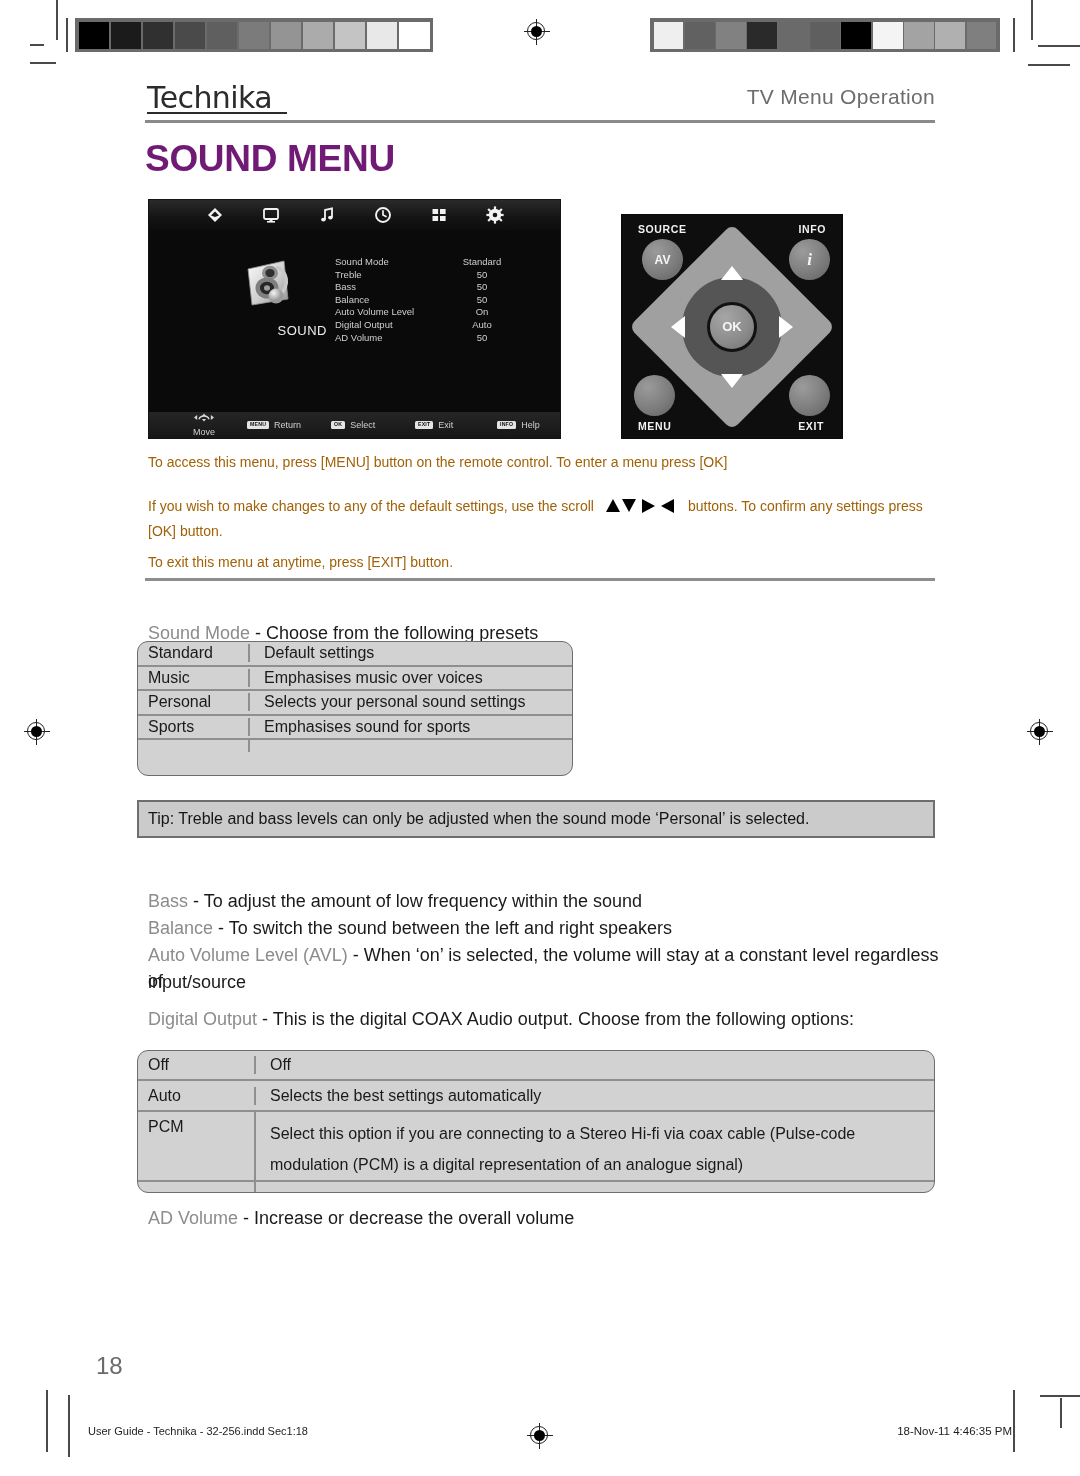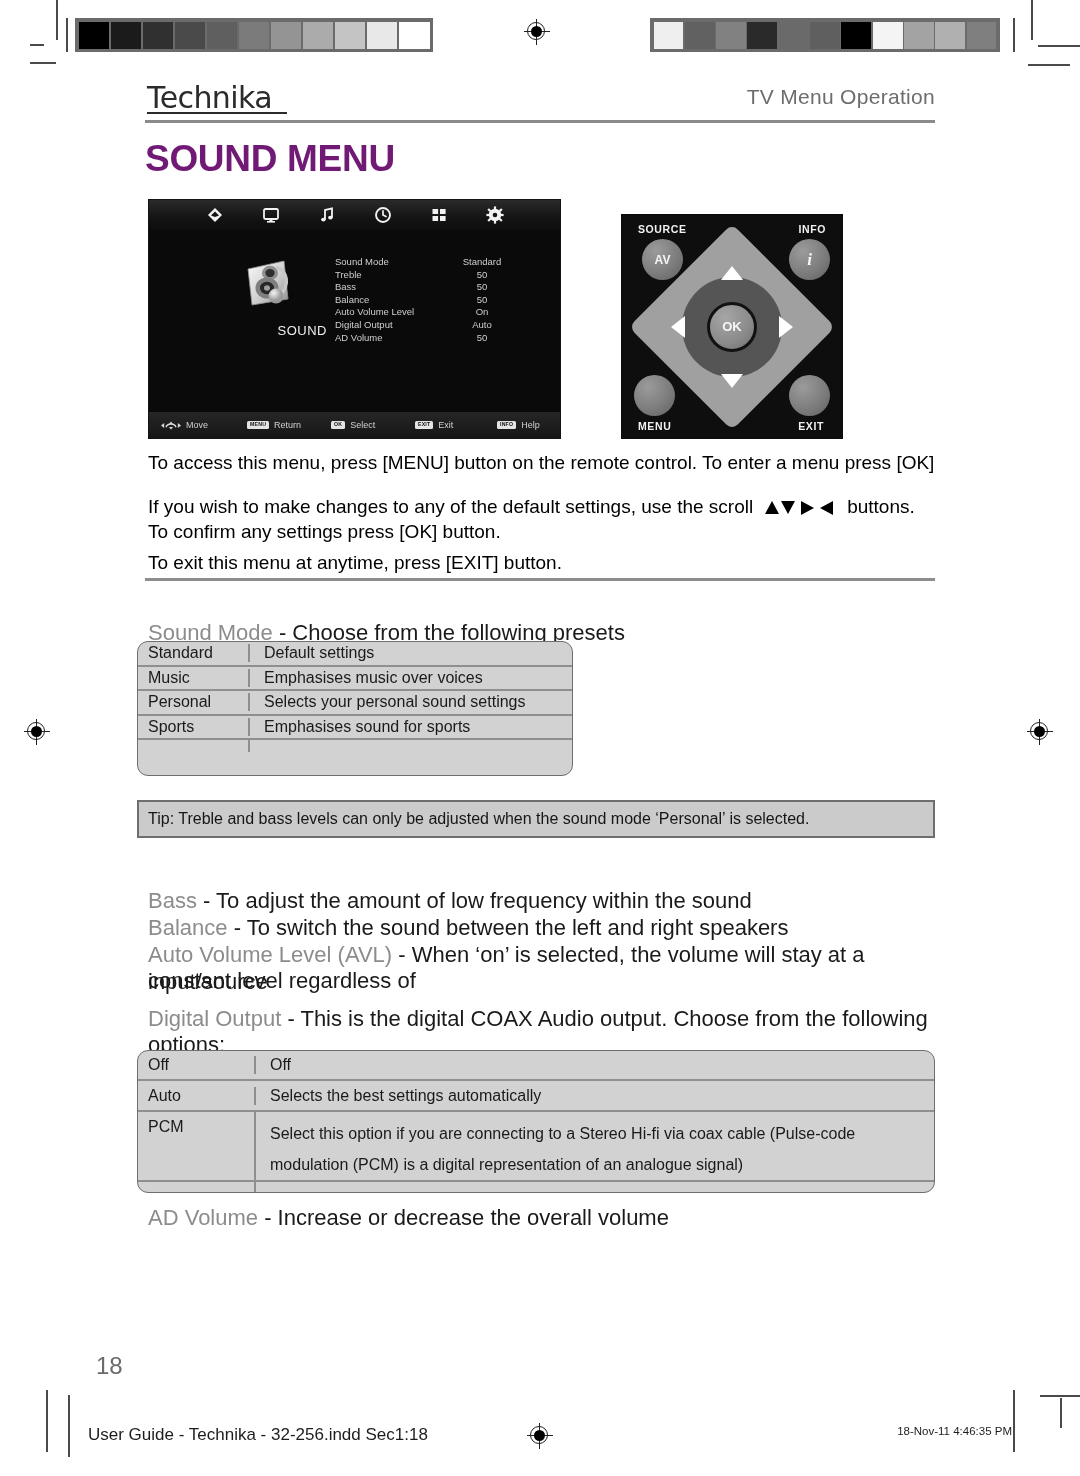--- a/index.html
+++ b/index.html
@@ -157,21 +157,21 @@
     position: absolute;
     left: 0; bottom: 0;
     width: 100%; height: 26px;
     background: linear-gradient(180deg,#262626 0%, #161616 100%);
     display: flex;
     align-items: center;
     font-size: 9px;
     color: #d0d0d0;
   }
   .osd-hint { display: flex; align-items: center; gap: 5px; }
-  .osd-hint:nth-child(1){ margin-left: 12px; width: 86px; }
+  .osd-hint:nth-child(1){ margin-left: 12px; width: 86px; flex-direction: column; }
   .osd-hint:nth-child(2){ width: 84px; }
   .osd-hint:nth-child(3){ width: 84px; }
   .osd-hint:nth-child(4){ width: 82px; }
   .osd-hint .keycap {
     background: #e4e4e4;
     color: #111;
     font-size: 5.2px;
     font-weight: 700;
     padding: 1.5px 3px;
     border-radius: 1.5px;
@@ -246,23 +246,23 @@
   .dpad .tri.up    { left:62px; top:12px;  border-left:11px solid transparent; border-right:11px solid transparent; border-bottom:14px solid #fff; }
   .dpad .tri.down  { left:62px; bottom:12px;border-left:11px solid transparent; border-right:11px solid transparent; border-top:14px solid #fff; }
   .dpad .tri.left  { left:12px; top:62px;  border-top:11px solid transparent; border-bottom:11px solid transparent; border-right:14px solid #fff; }
   .dpad .tri.right { right:12px;top:62px;  border-top:11px solid transparent; border-bottom:11px solid transparent; border-left:14px solid #fff; }
 
   
   .body-text {
     position: absolute;
     left: 148px;
     width: 790px;
-    font-size: 19px;
+    font-size: 14px;
     line-height: 25px;
-    color: #000000;
+    color: #a16207;
   }
   .p1 { top: 450px; }
   .p2 { top: 494px; }
   .p3 { top: 550px; }
 
   .inline-arrows {
     display: inline-flex;
     align-items: center;
     gap: 2px;
     vertical-align: -1px;
@@ -279,21 +279,21 @@
     left: 145px; top: 578px;
     width: 790px; height: 3px;
     background: #8d8d8d;
   }
 
   
   .lead {
     position: absolute;
     left: 148px;
     width: 800px;
-    font-size: 22px;
+    font-size: 18px;
     line-height: 26px;
     color: #1a1a1a;
   }
   .lead .term { color: #8c8c8c; }
 
   
   .gtable {
     position: absolute;
     background: #d2d2d2;
     border: 1.6px solid #6e6e6e;
@@ -362,21 +362,21 @@
   
   .page-number {
     position: absolute;
     left: 96px; top: 1352px;
     font-size: 24px;
     color: #6a6a6a;
   }
   .footer-left {
     position: absolute;
     left: 88px; top: 1425px;
-    font-size: 17px;
+    font-size: 11px;
     color: #1d1d1d;
   }
   .footer-right {
     position: absolute;
     right: 68px; top: 1425px;
     font-size: 11.5px;
     color: #1d1d1d;
   }
   .footer-rule {
     position: absolute;

